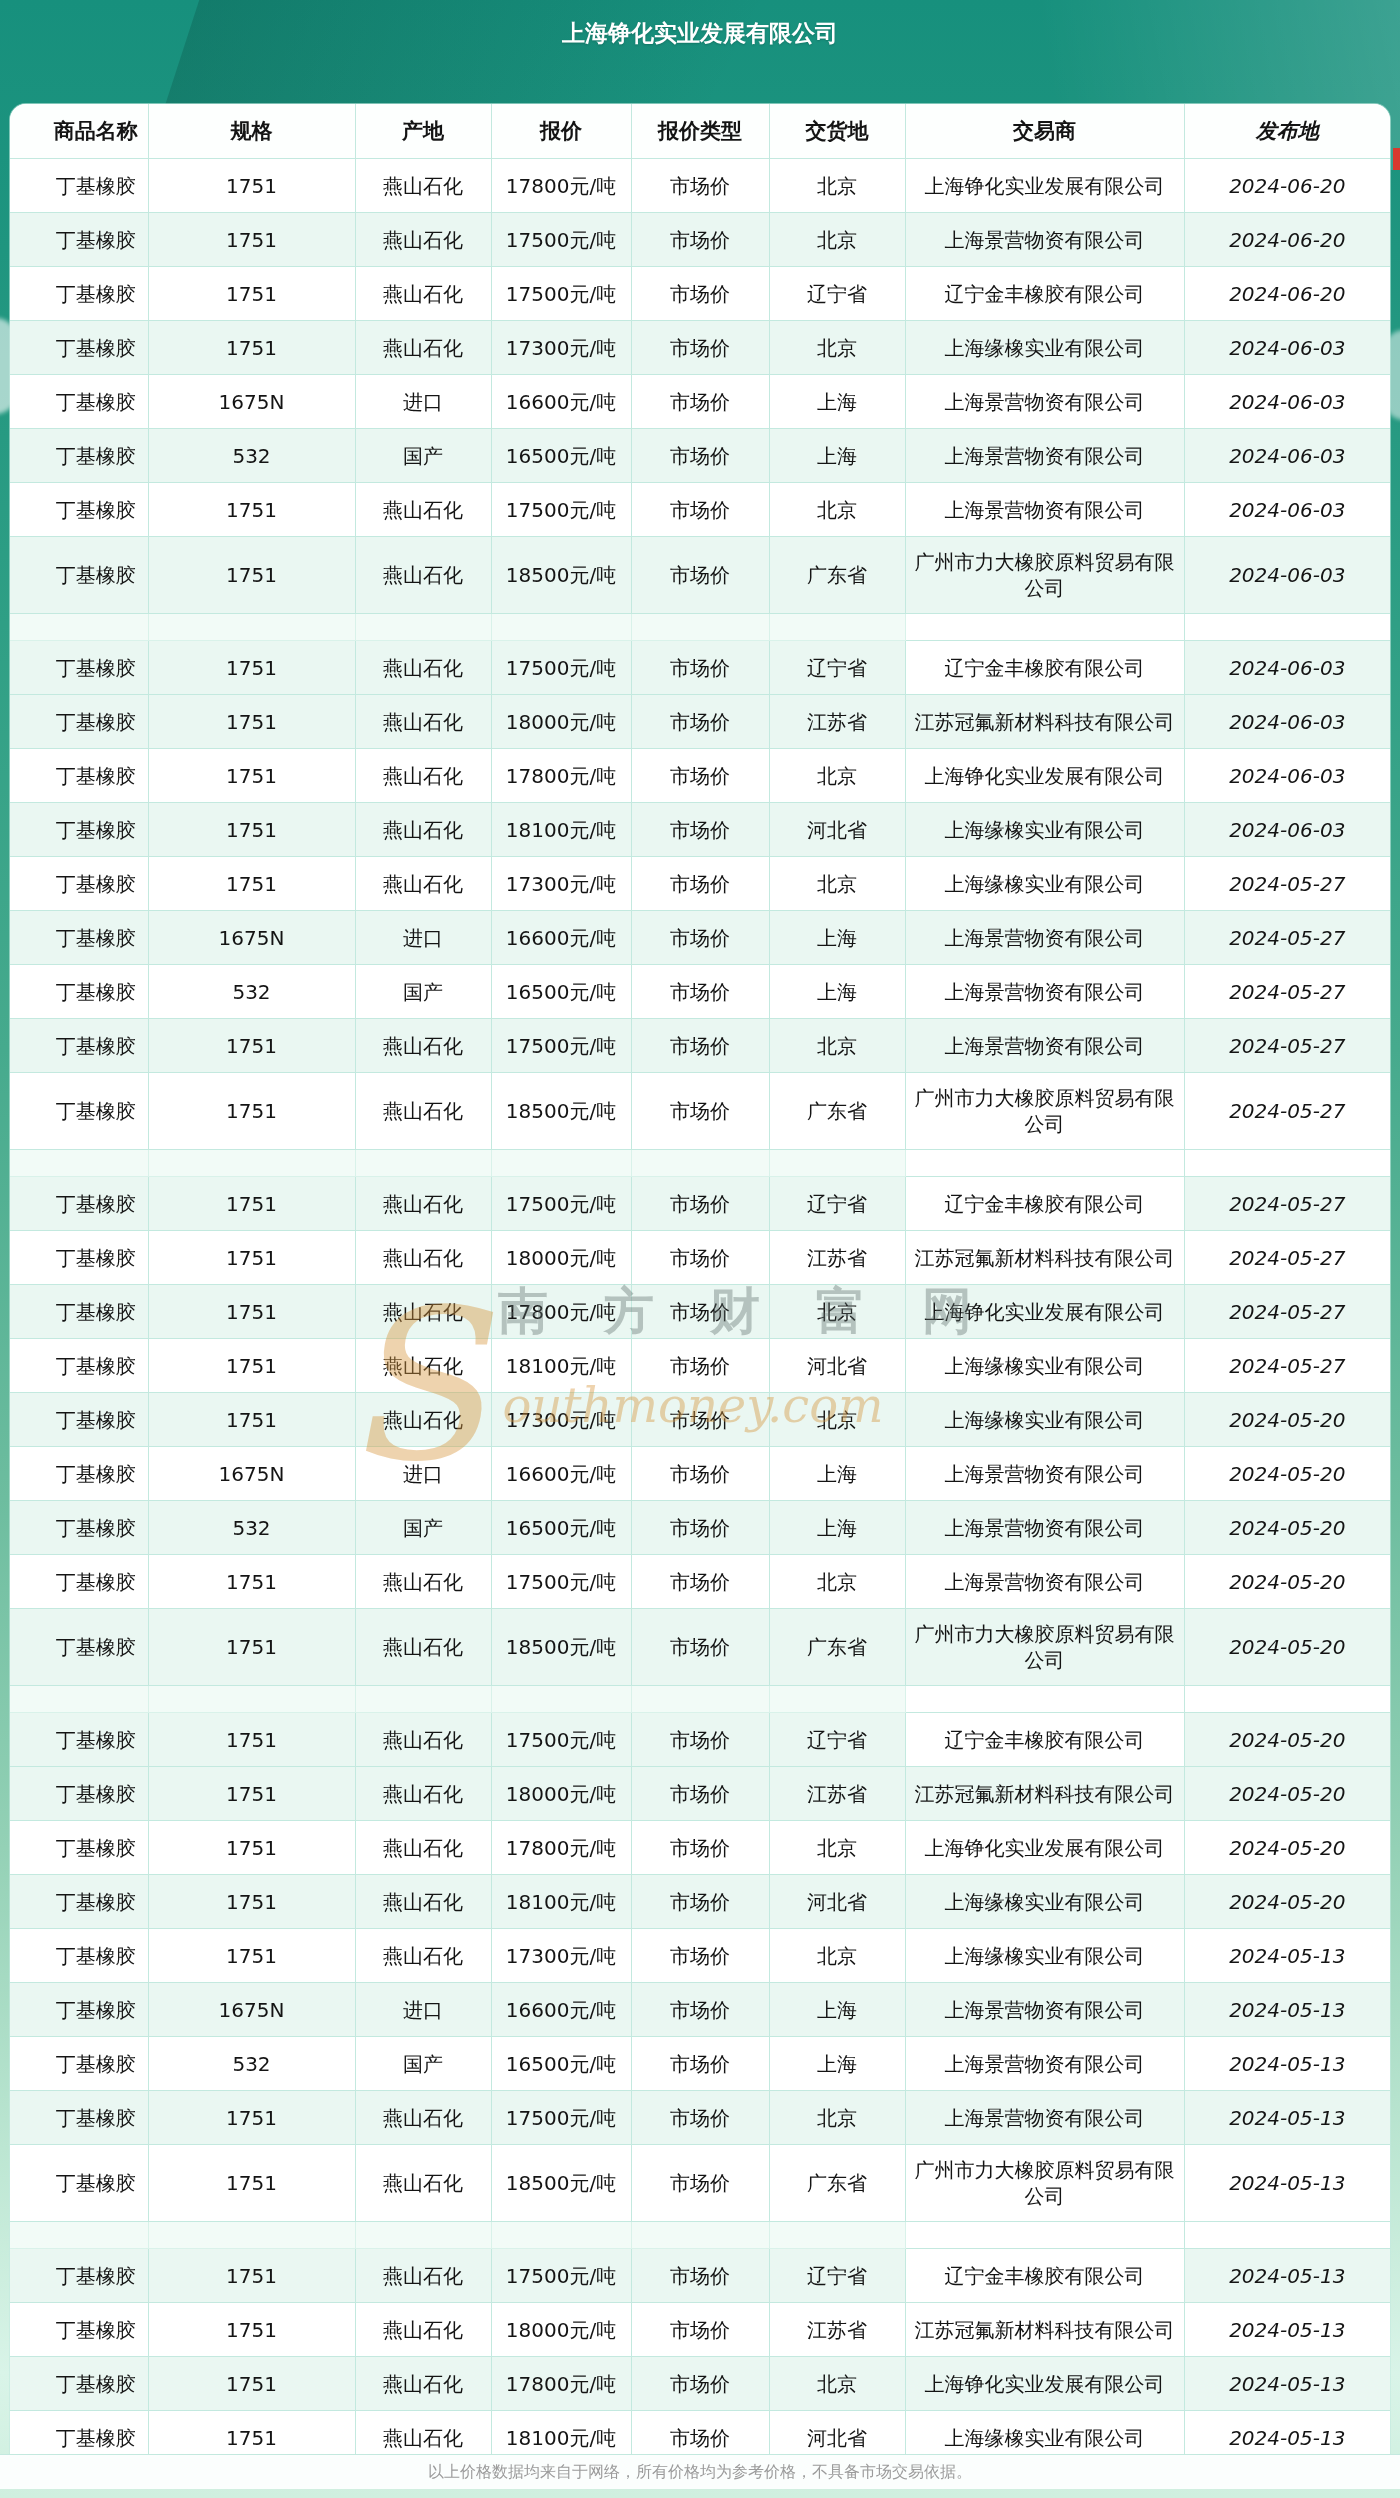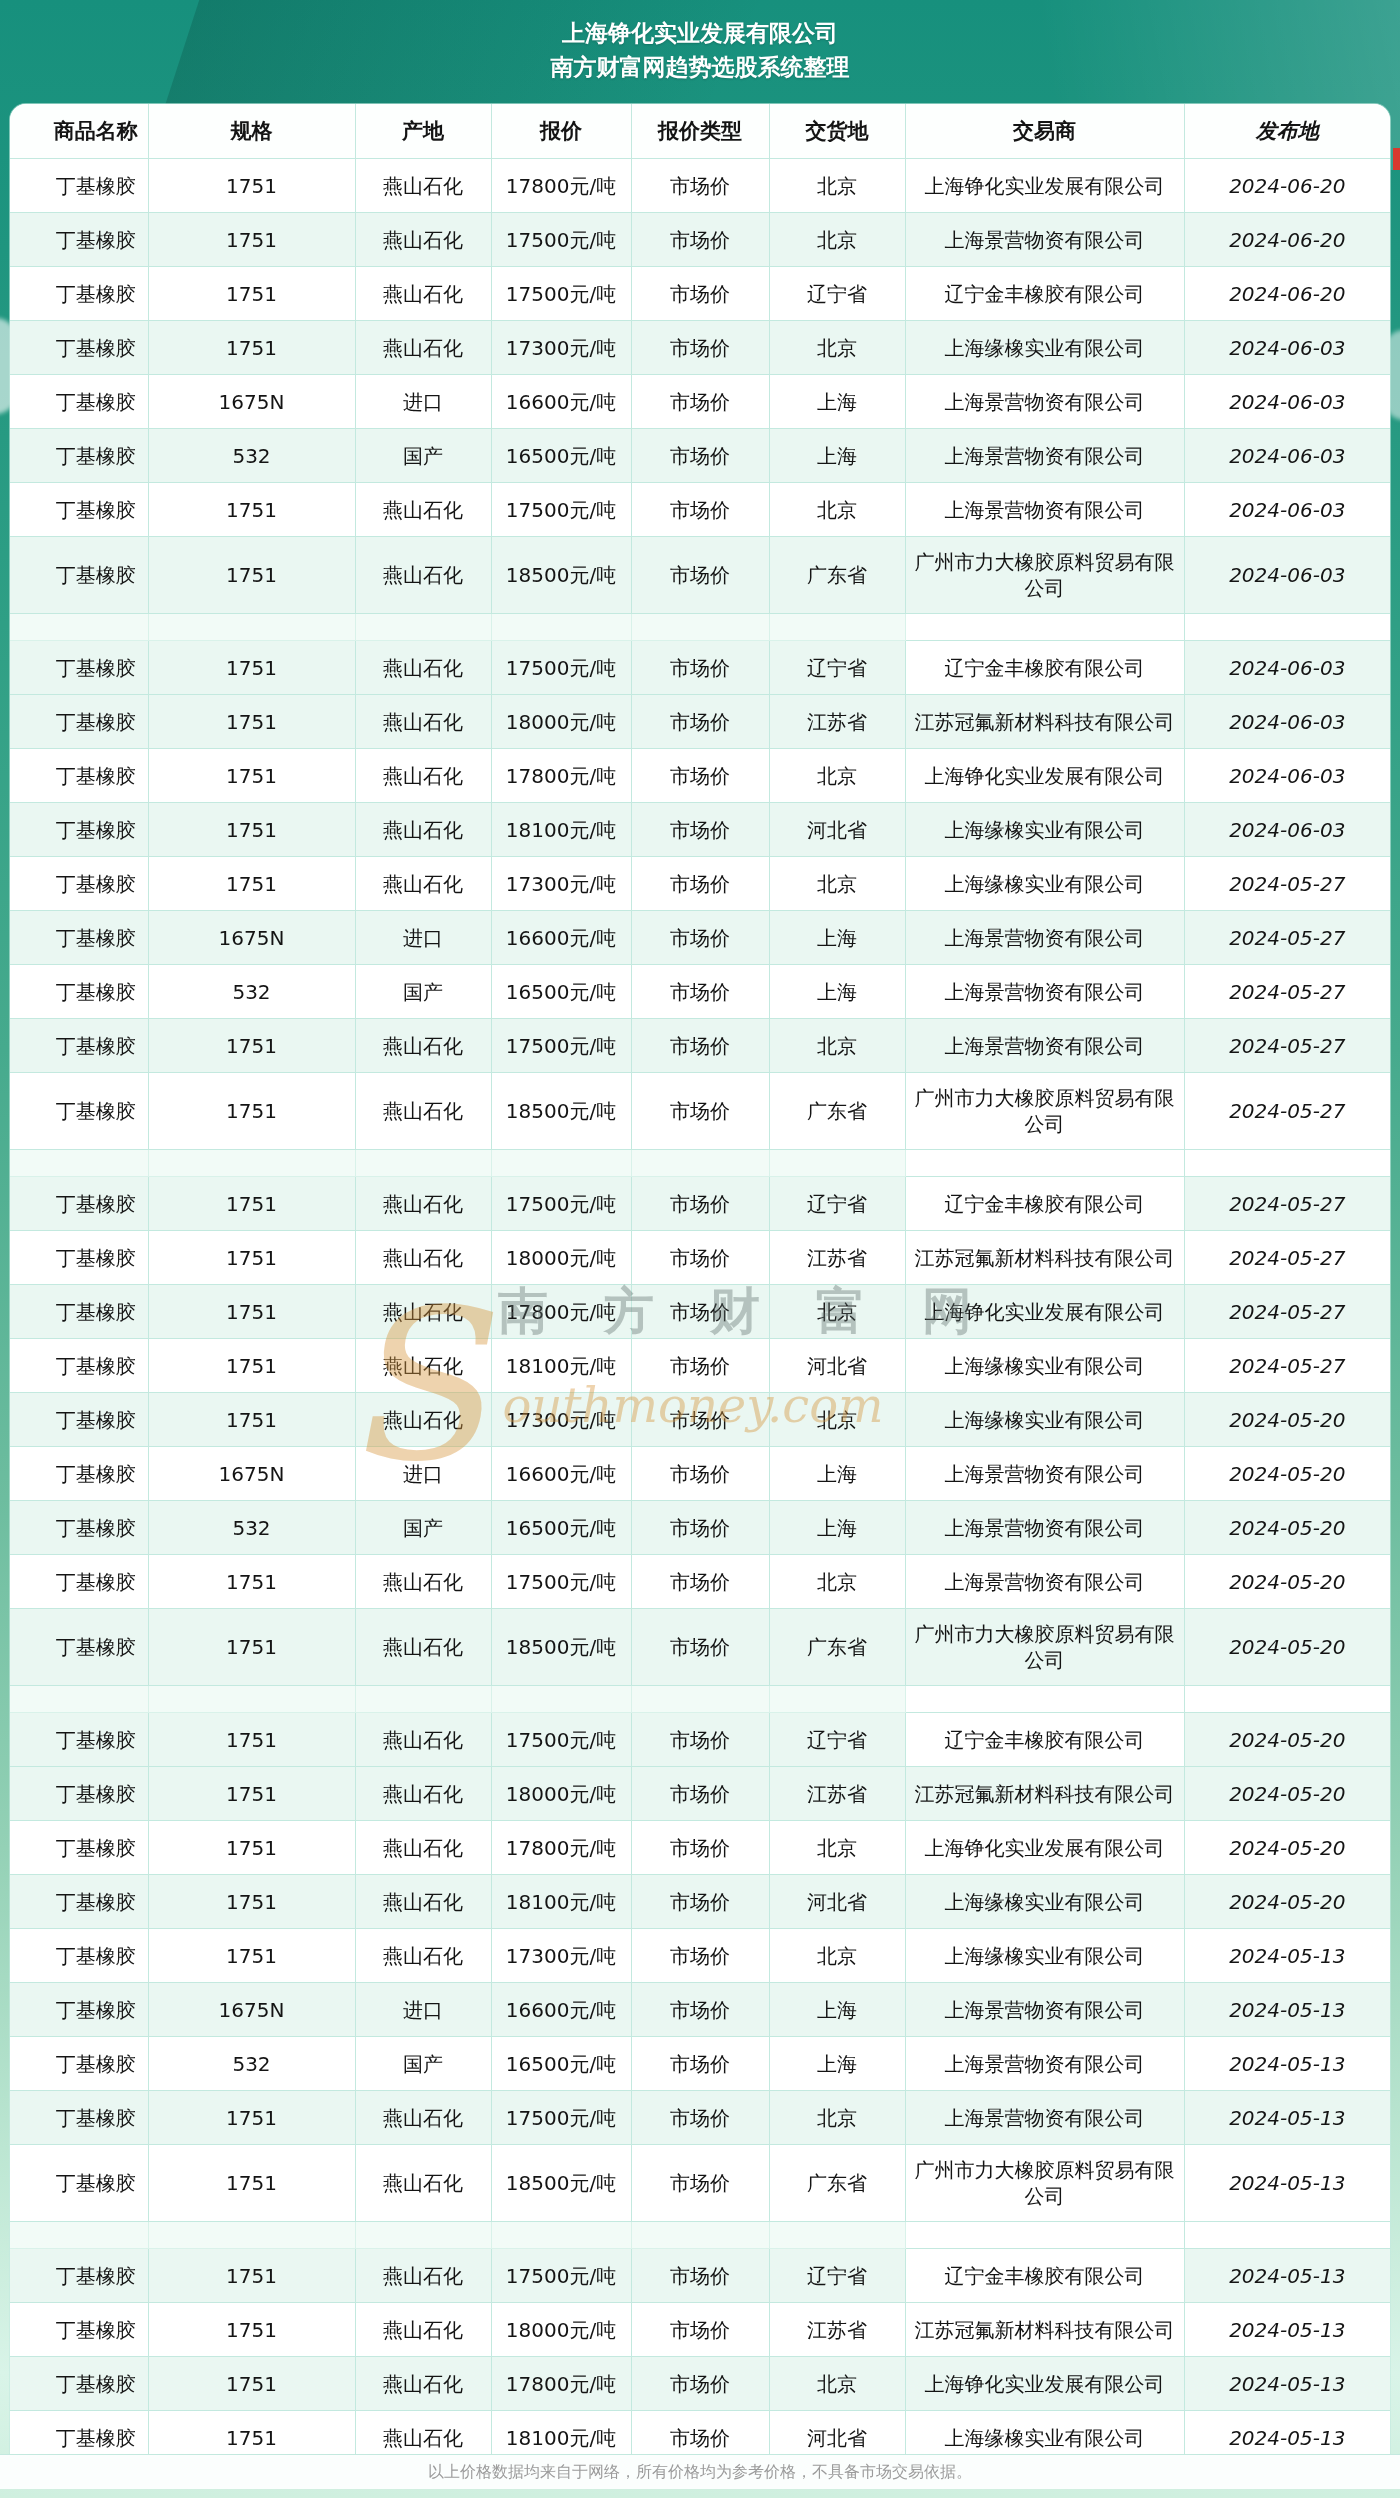--- a/index.html
+++ b/index.html
@@ -70,21 +70,20 @@
 
 <div id="page">
   <div class="bg-dark-shape"></div>
   <div class="bg-light-streak"></div>
   <div class="bg-wave-left"></div>
   <div class="bg-wave-right"></div>
   <div class="accent-red"></div>
 
   <div class="title">
     <div>上海铮化实业发展有限公司</div>
-    <div>南方财富网趋势选股系统整理</div>
   </div>
 
   <div class="table-wrap">
     <table>
       <colgroup>
         <col class="c1">
           <col class="c2">
           <col class="c3">
           <col class="c4">
         <col class="c5">

